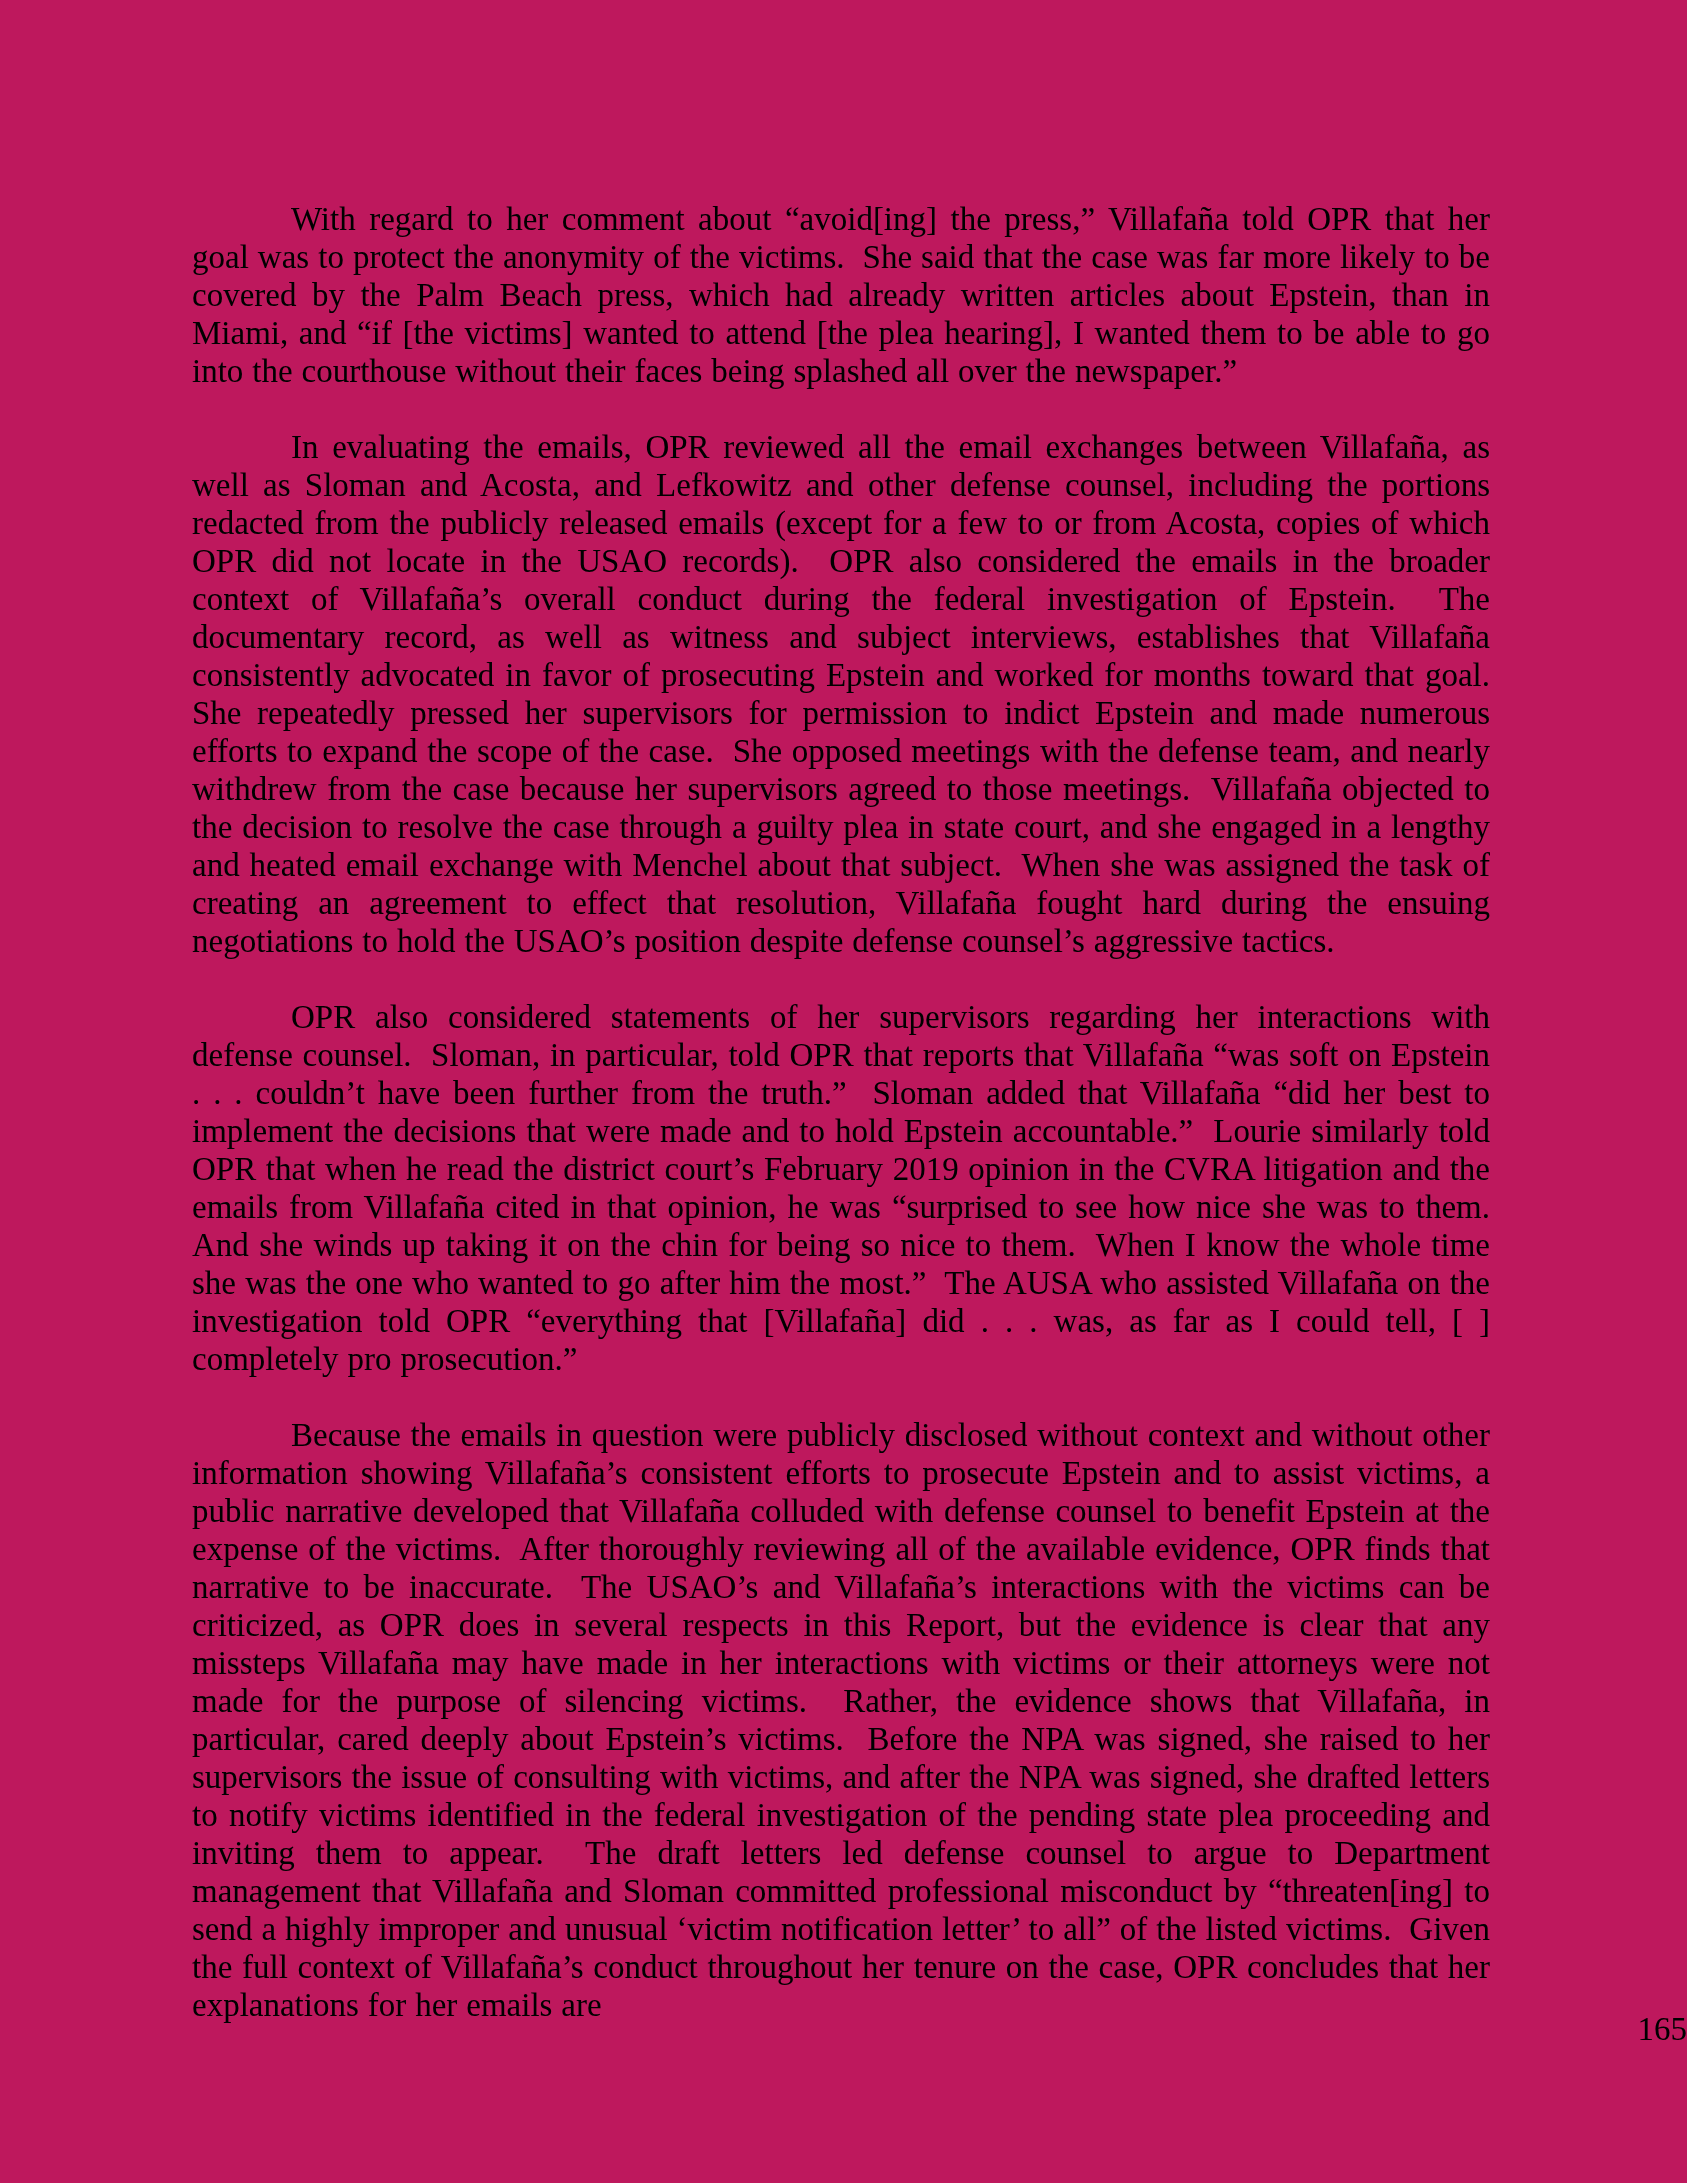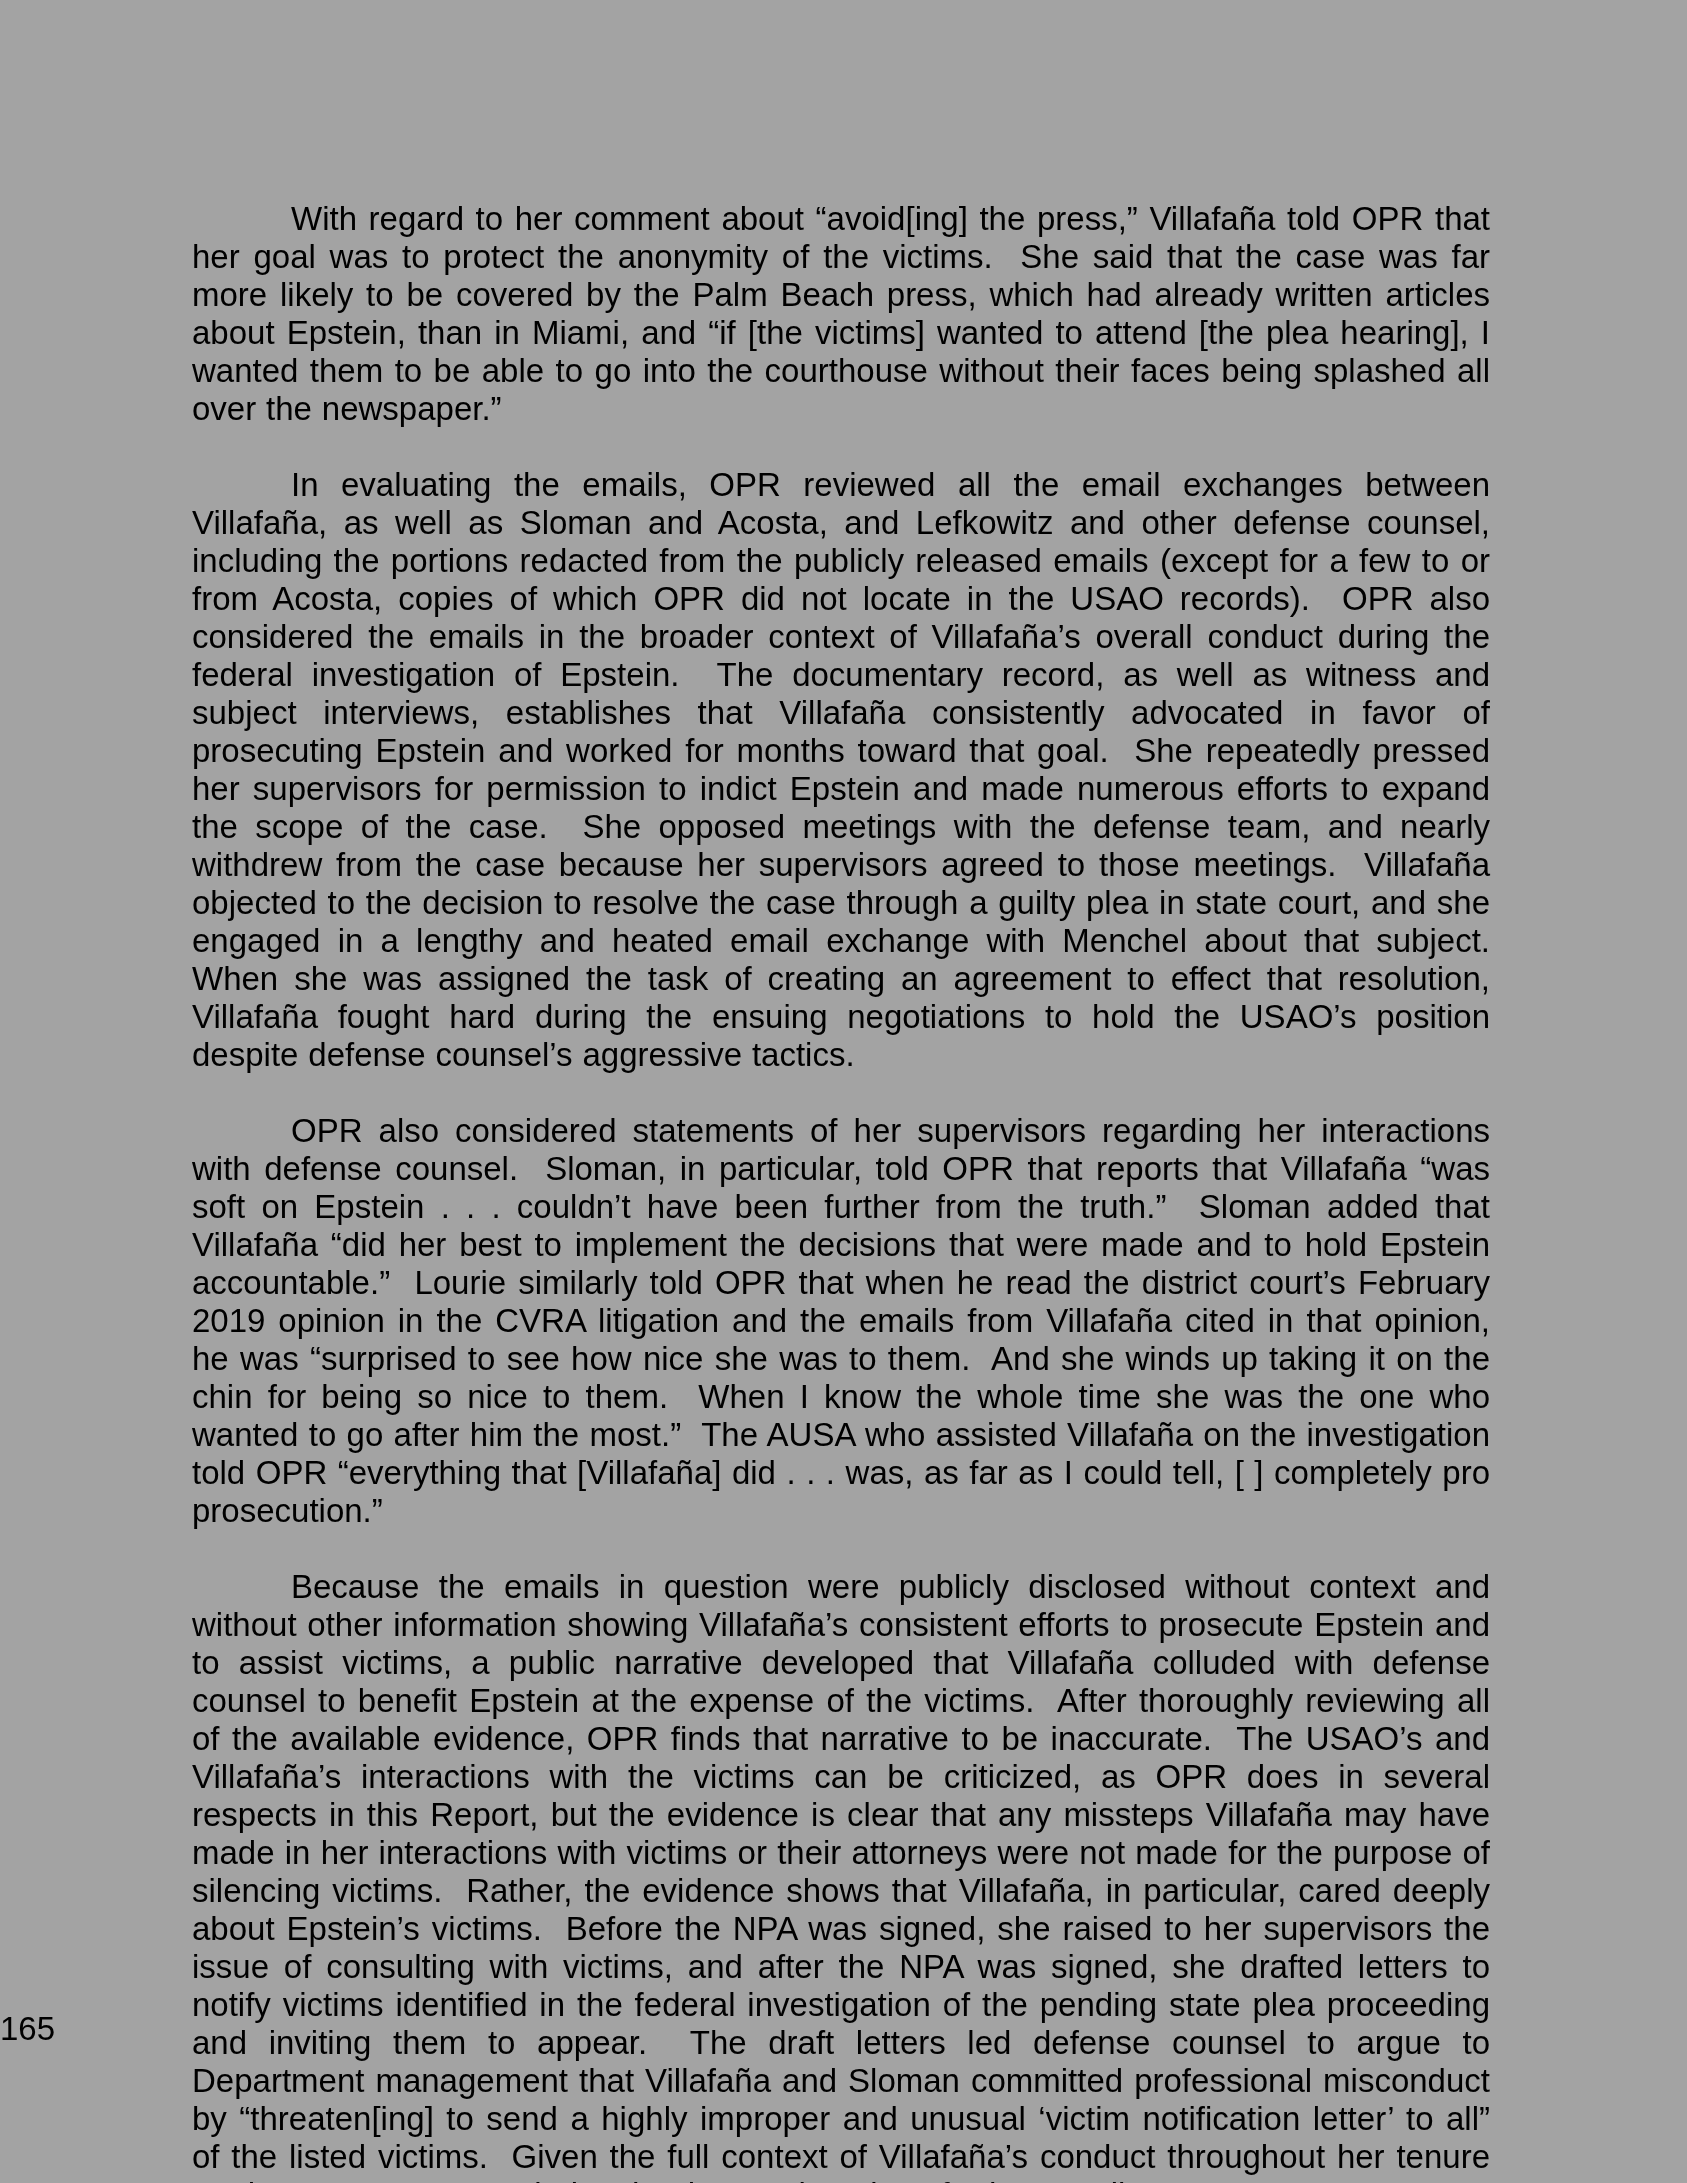--- a/index.html
+++ b/index.html
@@ -4,23 +4,23 @@
 <style>
   html, body {
     margin: 0;
     padding: 0;
     background: #ffffff;
   }
   .page {
     position: relative;
     width: 1687px;
     height: 2183px;
-    background: #a3a3a3;
+    background: #be185d;
     color: #000000;
-    font-family: Liberation Sans, sans-serif;
+    font-family: Liberation Serif, serif;
     overflow: hidden;
   }
   .body-text {
     position: absolute;
     left: 192px;
     top: 200px;
     width: 1298px;
   }
   .body-text p {
     margin: 0 0 38px 0;
@@ -29,21 +29,21 @@
     text-align: justify;
     text-indent: 99px;
     white-space: pre-wrap;
     word-spacing: 0.7px;
   }
   .page-number {
     position: absolute;
     top: 2010px;
     left: 0;
     width: 100%;
-    text-align: left;
+    text-align: right;
     font-size: 33px;
     line-height: 38px;
   }
 </style>
 </head>
 <body>
 
 <div class="page">
   <div class="body-text">
     <p>With regard to her comment about “avoid[ing] the press,” Villafaña told OPR that her goal was to protect the anonymity of the victims.  She said that the case was far more likely to be covered by the Palm Beach press, which had already written articles about Epstein, than in Miami, and “if [the victims] wanted to attend [the plea hearing], I wanted them to be able to go into the courthouse without their faces being splashed all over the newspaper.”</p>

